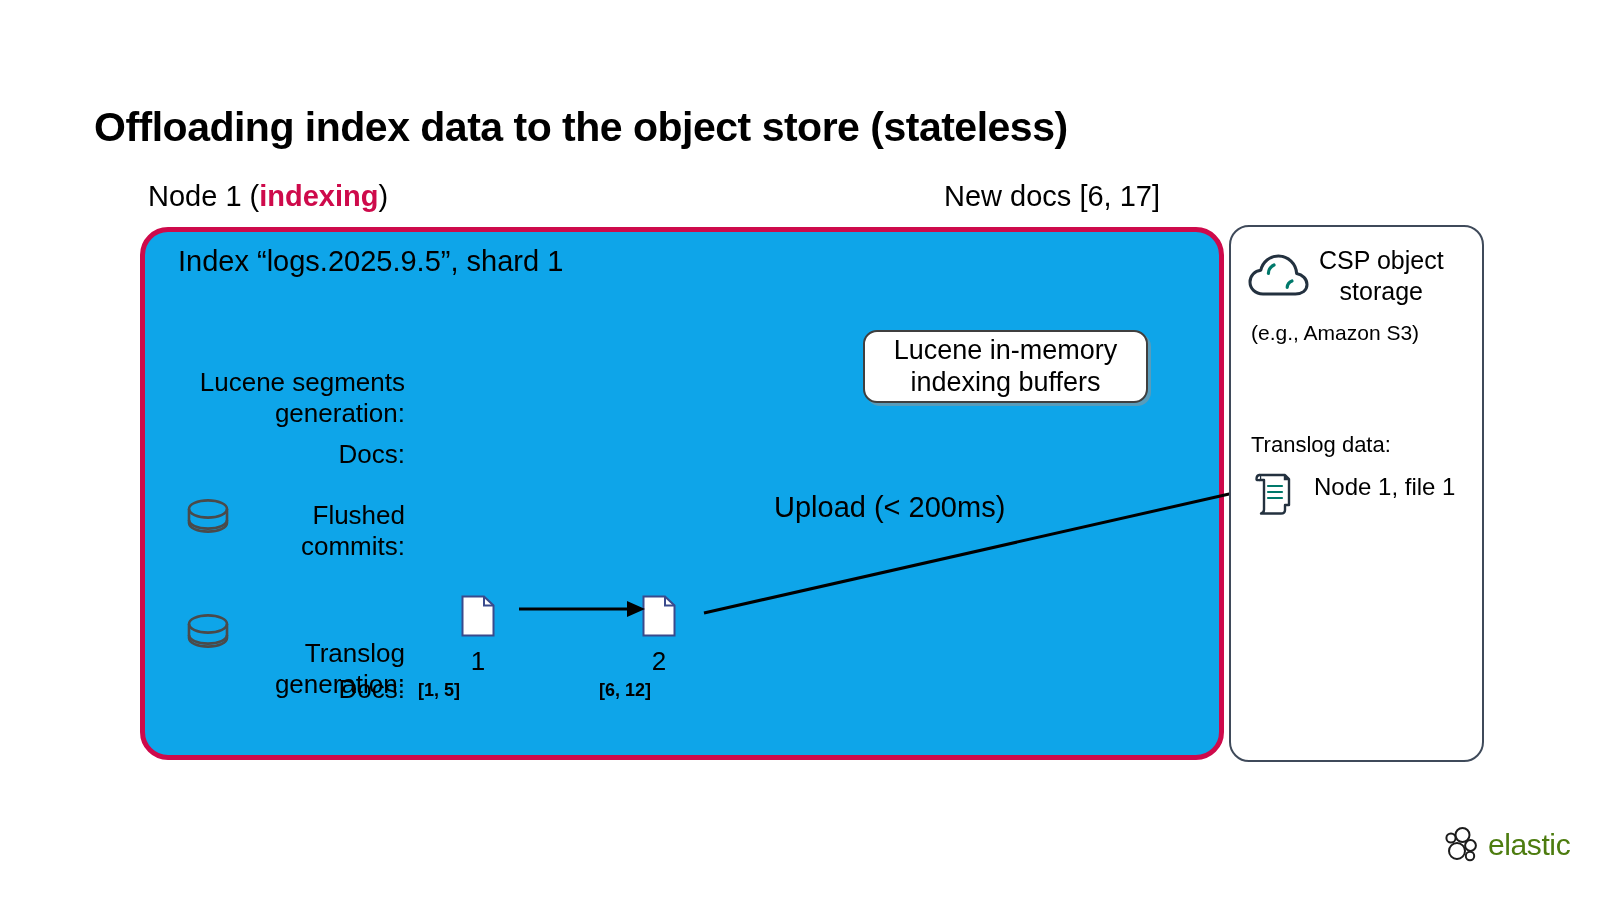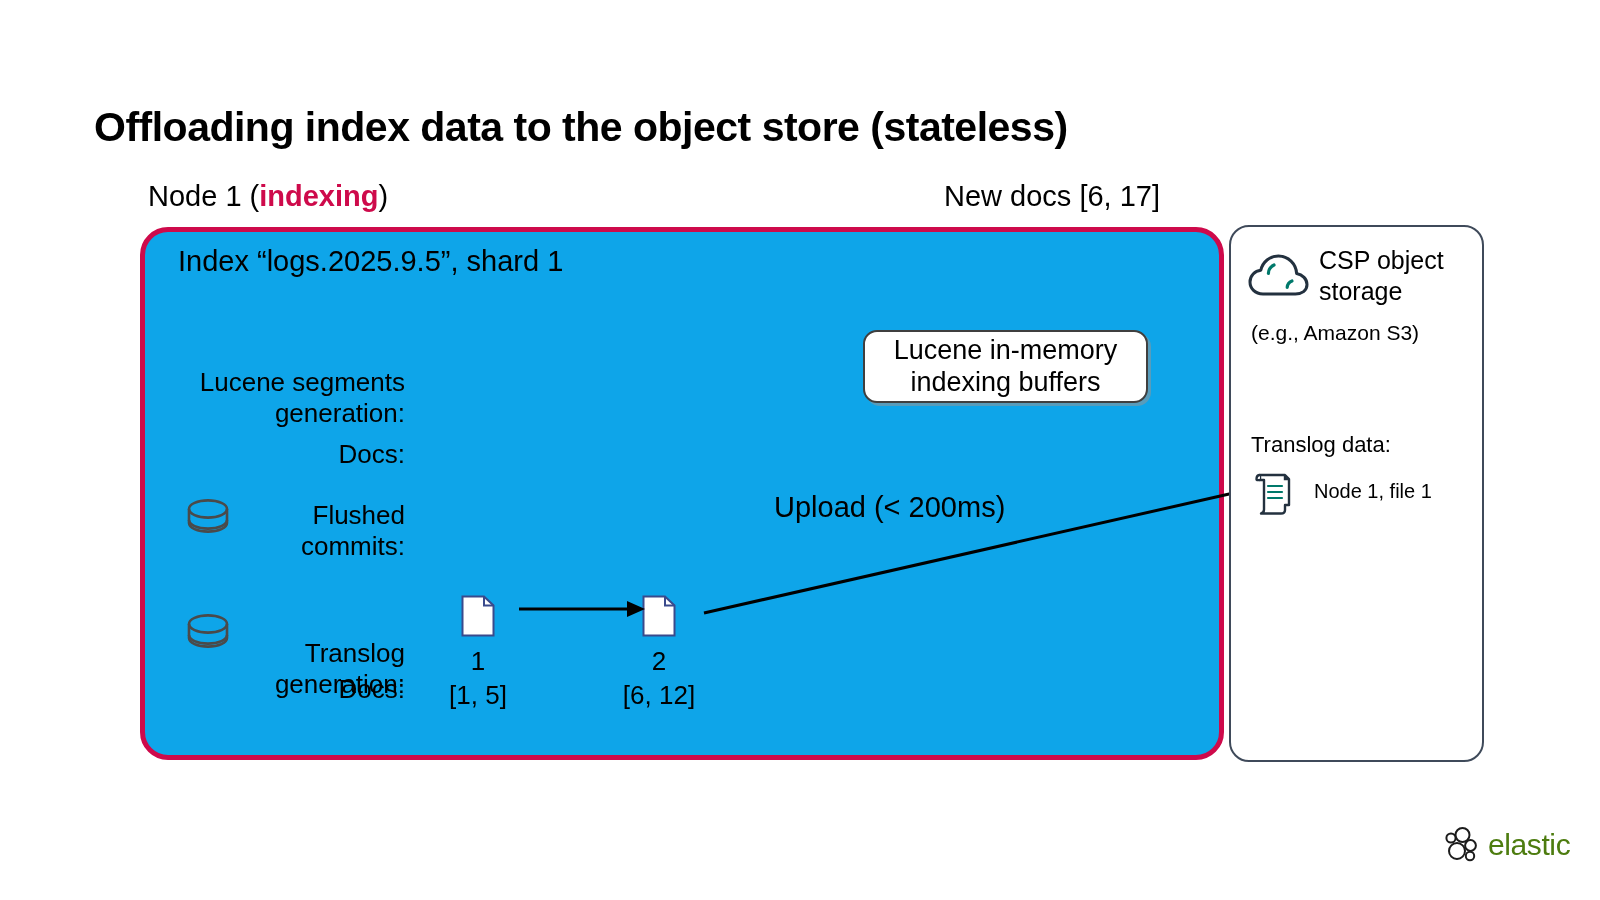--- a/index.html
+++ b/index.html
@@ -119,24 +119,25 @@
     position: absolute;
     font-size: 26px;
     text-align: center;
     width: 80px;
     white-space: nowrap;
   }
   #file-num-1 { left: 293px; top: 414px; }
   #file-num-2 { left: 474px; top: 414px; }
   .file-docs {
     position: absolute;
-    font-size: 26px;
-    text-align: center;
+    font-size: 18px;
+    text-align: left;
     width: 120px;
     white-space: nowrap;
+    font-weight: bold;
   }
   #file-docs-1 { left: 273px; top: 448px; }
   #file-docs-2 { left: 454px; top: 448px; }
 
   
   #rollover-arrow {
     position: absolute;
     left: 372px;
     top: 362px;
     width: 130px;
@@ -162,20 +163,21 @@
   #store-panel {
     position: absolute;
     left: 1229px;
     top: 225px;
     width: 255px;
     height: 537px;
     border: 2px solid #3f4a5a;
     border-radius: 20px;
     box-sizing: border-box;
     background: #ffffff;
+    text-align: center;
   }
   #cloud-icon {
     position: absolute;
     left: 17px;
     top: 24px;
     width: 62px;
     height: 48px;
   }
   #store-title {
     position: absolute;
@@ -202,22 +204,22 @@
   #scroll-icon {
     position: absolute;
     left: 23px;
     top: 245px;
     width: 40px;
     height: 44px;
   }
   #store-file-label {
     position: absolute;
     left: 83px;
-    top: 253px;
-    font-size: 20px;
+    top: 246px;
+    font-size: 24px;
     white-space: nowrap;
   }
 
   
   #brand {
     position: absolute;
     left: 1443px;
     top: 826px;
     display: flex;
     align-items: center;

